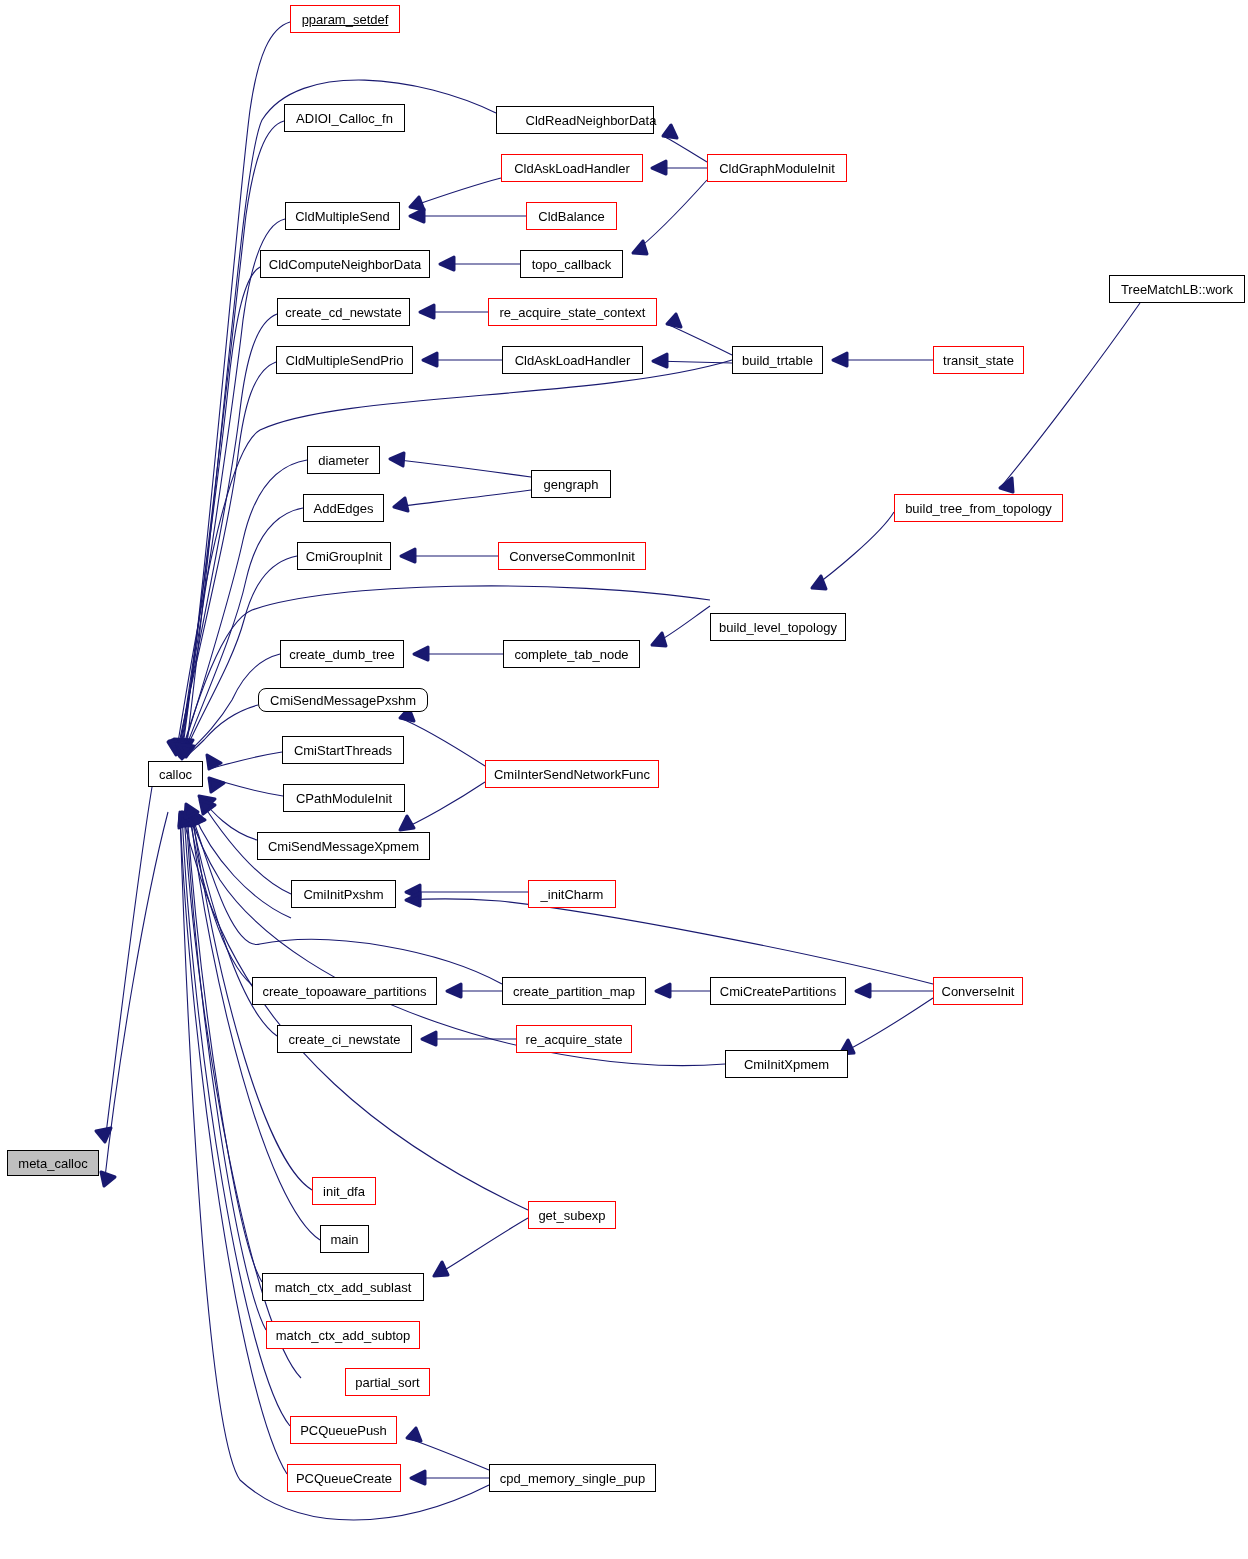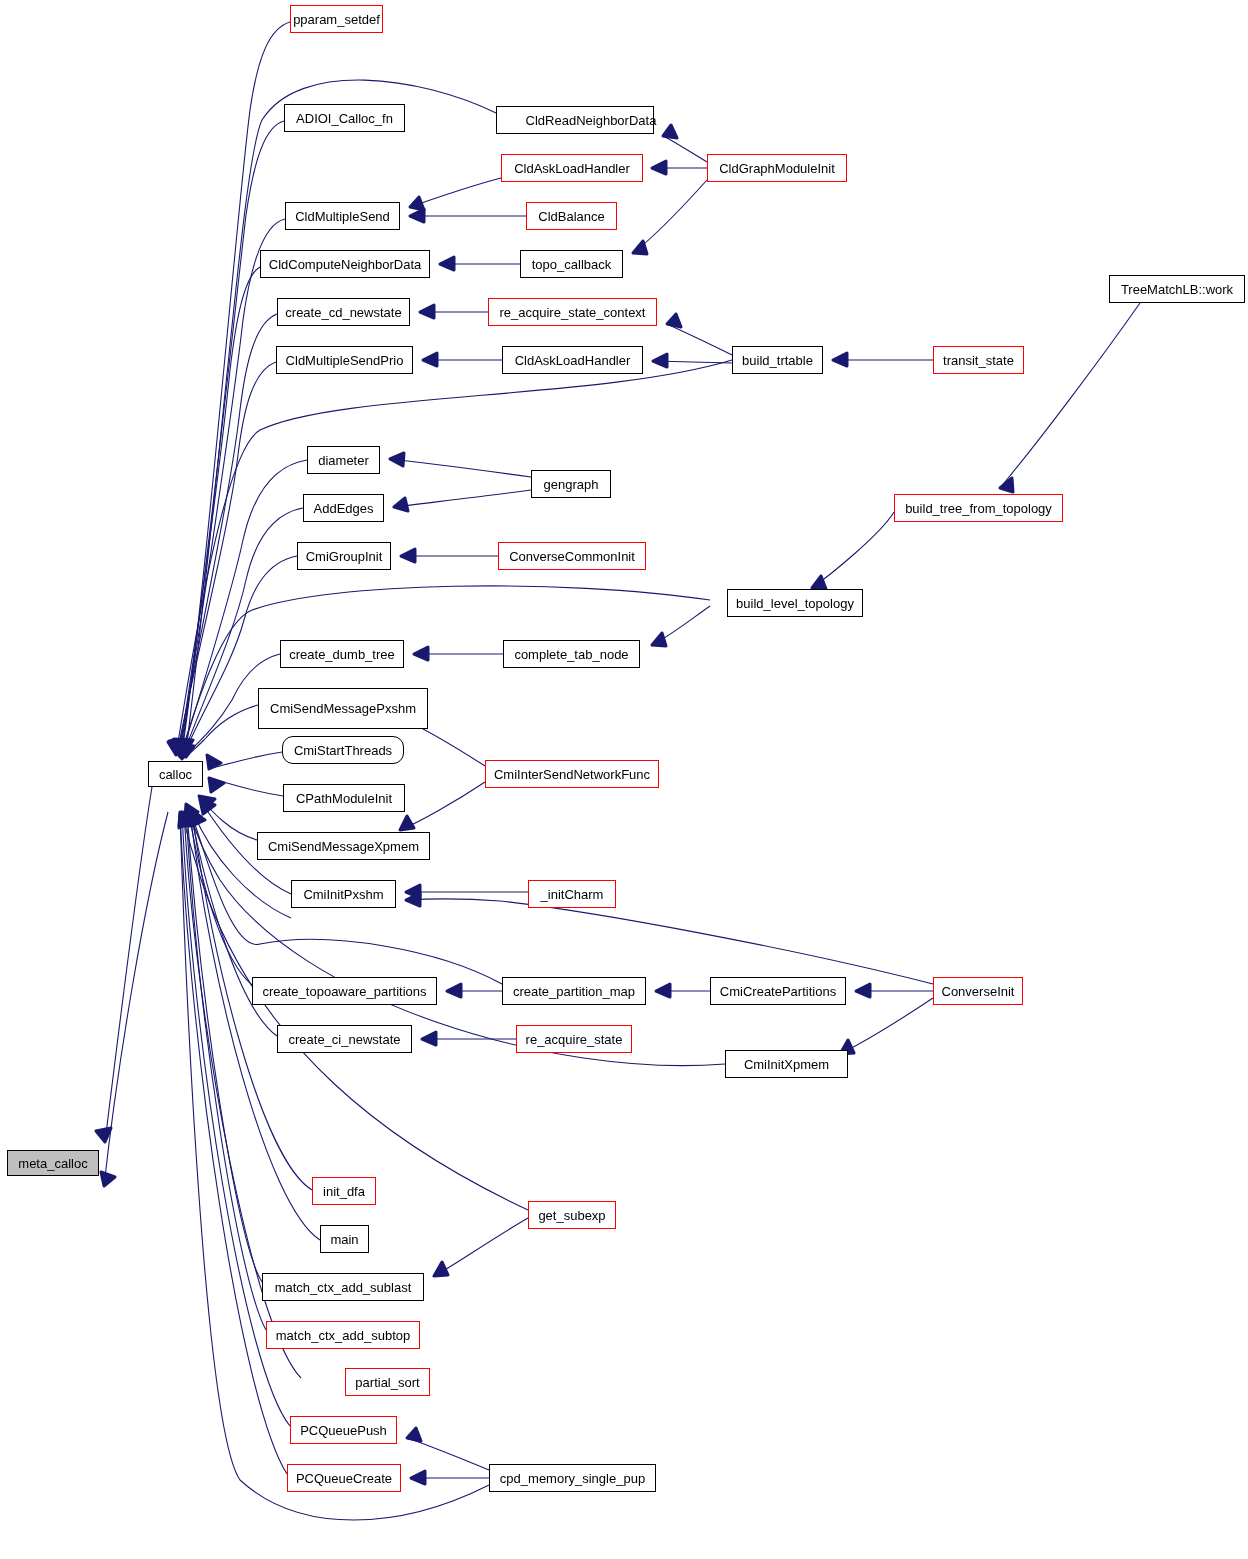--- a/index.html
+++ b/index.html
@@ -140,21 +140,21 @@
       <path d="M422,1039 l14,6 l0,-13 z" fill="#191970" stroke="#191970" stroke-width="3" stroke-linejoin="round"></path>
       <path d="M933,998 C900,1020 860,1044 840,1054" fill="none" stroke="#191970" stroke-width="1.1"></path>
       <path d="M840,1054 l14,-1 l-6,-13 z" fill="#191970" stroke="#191970" stroke-width="3" stroke-linejoin="round"></path>
       <path d="M528,1218 C490,1240 450,1268 434,1276" fill="none" stroke="#191970" stroke-width="1.1"></path>
       <path d="M434,1276 l14,-1 l-6,-13 z" fill="#191970" stroke="#191970" stroke-width="3" stroke-linejoin="round"></path>
       <path d="M489,1470 C460,1458 425,1444 407,1438" fill="none" stroke="#191970" stroke-width="1.1"></path>
       <path d="M407,1438 l14,3 l-5,-13 z" fill="#191970" stroke="#191970" stroke-width="3" stroke-linejoin="round"></path>
       <path d="M489,1478 L411,1478" fill="none" stroke="#191970" stroke-width="1.1"></path>
       <path d="M411,1478 l14,6 l0,-13 z" fill="#191970" stroke="#191970" stroke-width="3" stroke-linejoin="round"></path>
     </svg>
-<div class="node red" style="left: 290px; top: 5px; width: 93px; height: 28px;">
+<div class="node red" style="left: 290px; top: 5px; width: 110px; height: 28px; text-decoration: underline;">
       <span class="lbl">pparam_setdef</span>
     </div>
     <div class="node" style="left: 284px; top: 104px; width: 121px; height: 28px;">
       <span class="lbl">ADIOI_Calloc_fn</span>
     </div>
     <div class="node" style="left: 496px; top: 106px; width: 158px; height: 28px; padding-left: 32px;">
       <span class="lbl">CldReadNeighborData</span>
     </div>
     <div class="node red" style="left: 501px; top: 154px; width: 142px; height: 28px;">
       <span class="lbl">CldAskLoadHandler</span>
@@ -206,33 +206,33 @@
     </div>
     <div class="node red" style="left: 894px; top: 494px; width: 169px; height: 28px;">
       <span class="lbl">build_tree_from_topology</span>
     </div>
     <div class="node" style="left: 297px; top: 542px; width: 94px; height: 28px;">
       <span class="lbl">CmiGroupInit</span>
     </div>
     <div class="node red" style="left: 498px; top: 542px; width: 148px; height: 28px;">
       <span class="lbl">ConverseCommonInit</span>
     </div>
-    <div class="node" style="left: 710px; top: 589px; width: 136px; height: 28px; margin-left: 17px;">
+    <div class="node" style="left: 710px; top: 613px; width: 136px; height: 28px;">
       <span class="lbl">build_level_topology</span>
     </div>
     <div class="node" style="left: 280px; top: 640px; width: 124px; height: 28px;">
       <span class="lbl">create_dumb_tree</span>
     </div>
     <div class="node" style="left: 503px; top: 640px; width: 137px; height: 28px;">
       <span class="lbl">complete_tab_node</span>
     </div>
-    <div class="node" style="left: 258px; top: 688px; width: 170px; height: 41px;">
+    <div class="node" style="left: 258px; top: 688px; width: 170px; height: 24px; border-radius: 8px;">
       <span class="lbl">CmiSendMessagePxshm</span>
     </div>
-    <div class="node" style="left: 282px; top: 736px; width: 122px; height: 28px; border-radius: 11px;">
+    <div class="node" style="left: 282px; top: 736px; width: 122px; height: 28px;">
       <span class="lbl">CmiStartThreads</span>
     </div>
     <div class="node red" style="left: 485px; top: 760px; width: 174px; height: 28px;">
       <span class="lbl">CmiInterSendNetworkFunc</span>
     </div>
     <div class="node" style="left: 148px; top: 761px; width: 55px; height: 26px;">
       <span class="lbl">calloc</span>
     </div>
     <div class="node" style="left: 283px; top: 784px; width: 122px; height: 28px;">
       <span class="lbl">CPathModuleInit</span>

